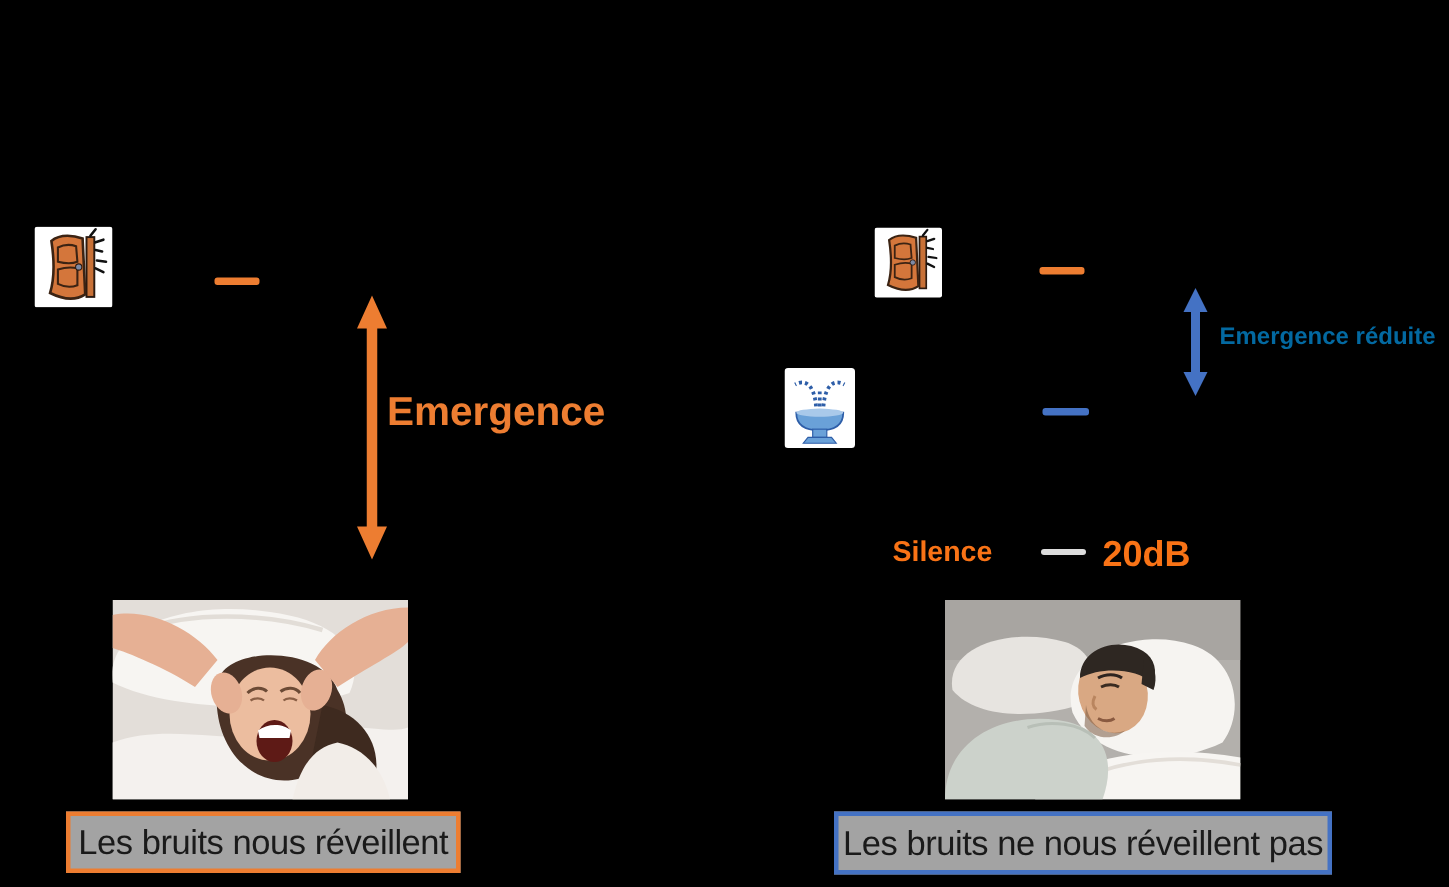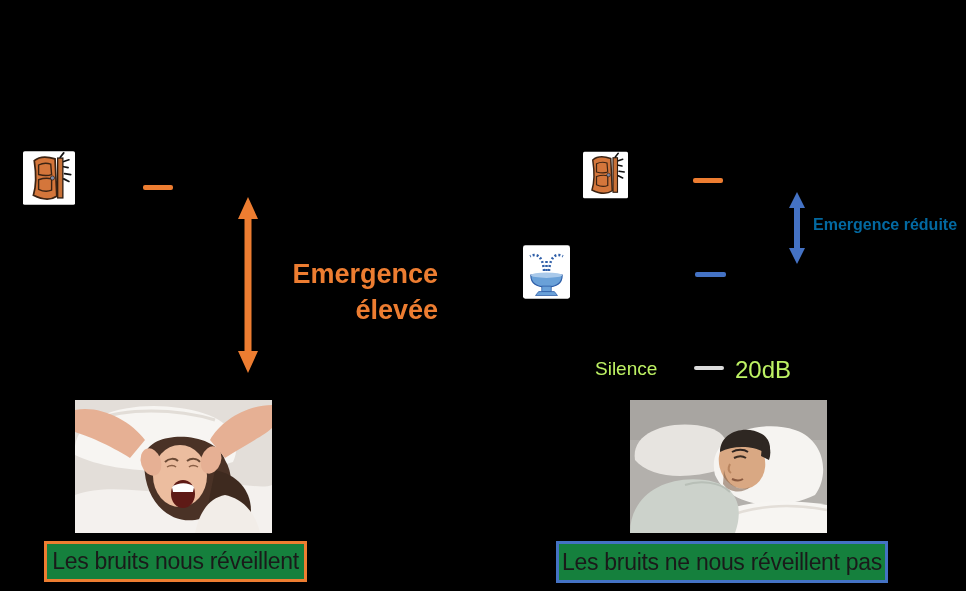--- a/index.html
+++ b/index.html
@@ -5,28 +5,28 @@
   html,body{margin:0;padding:0;background:#000;}
   #canvas{
     position:relative;width:966px;height:591px;background:#000;overflow:hidden;
     font-family:"Liberation Sans",sans-serif;
   }
   .abs{position:absolute;}
   .dash{border-radius:2px;}
   .icon-tile{display:block;}
   .emph-orange{
     color:#ED7D31;font-weight:bold;font-size:27px;line-height:36px;
-    text-align:right;white-space:nowrap;
+    text-align:left;white-space:nowrap;
   }
   .emph-blue{
     color:#0369a1;font-weight:bold;font-size:16px;white-space:nowrap;
   }
-  .gray-label{color:#bef264;font-weight:normal;white-space:nowrap;}
+  .gray-label{color:#f97316;font-weight:bold;white-space:nowrap;}
   .caption-box{
-    background:#15803d;display:flex;align-items:center;justify-content:center;
+    background:#a3a3a3;display:flex;align-items:center;justify-content:center;
     box-sizing:border-box;
   }
   .caption-text{
     color:#1a1a1a;font-size:23px;letter-spacing:-0.3px;white-space:nowrap;
   }
   .caption-orange{border:3px solid #ED7D31;}
   .caption-blue{border:3px solid #4472C4;}
 </style>
 </head>
 <body>
@@ -57,21 +57,20 @@
   <div class="abs dash" style="left:143px;top:185px;width:30px;height:5px;background:#ED7D31;"></div>
 
   <span class="abs" style="left:237px;top:196px;">
     <svg width="22" height="178" viewBox="0 0 22 178">
       <path d="M11,1 L21,23 L14.5,23 L14.5,155 L21,155 L11,177 L1,155 L7.5,155 L7.5,23 L1,23 Z" fill="#ED7D31"></path>
     </svg>
   </span>
 
   <div class="abs emph-orange" style="left:258px;top:256px;width:180px;">
     <div>Emergence</div>
-    <div>élevée</div>
   </div>
 
   <span class="abs" style="left:75px;top:400px;">
     <svg width="197" height="133" viewBox="0 0 197 133">
       <rect width="197" height="133" fill="#e3ded9"></rect>
 
       <path d="M0,95 C40,80 90,100 130,88 C160,80 185,90 197,85 L197,133 L0,133 Z" fill="#f4f1ee"></path>
 
       <path d="M0,55 C-5,15 55,0 105,8 C150,14 170,35 158,62 C120,75 40,75 0,55 Z" fill="#f7f5f2"></path>
       <path d="M20,20 C50,8 100,8 140,20" stroke="#e2ddd7" stroke-width="3" fill="none"></path>

